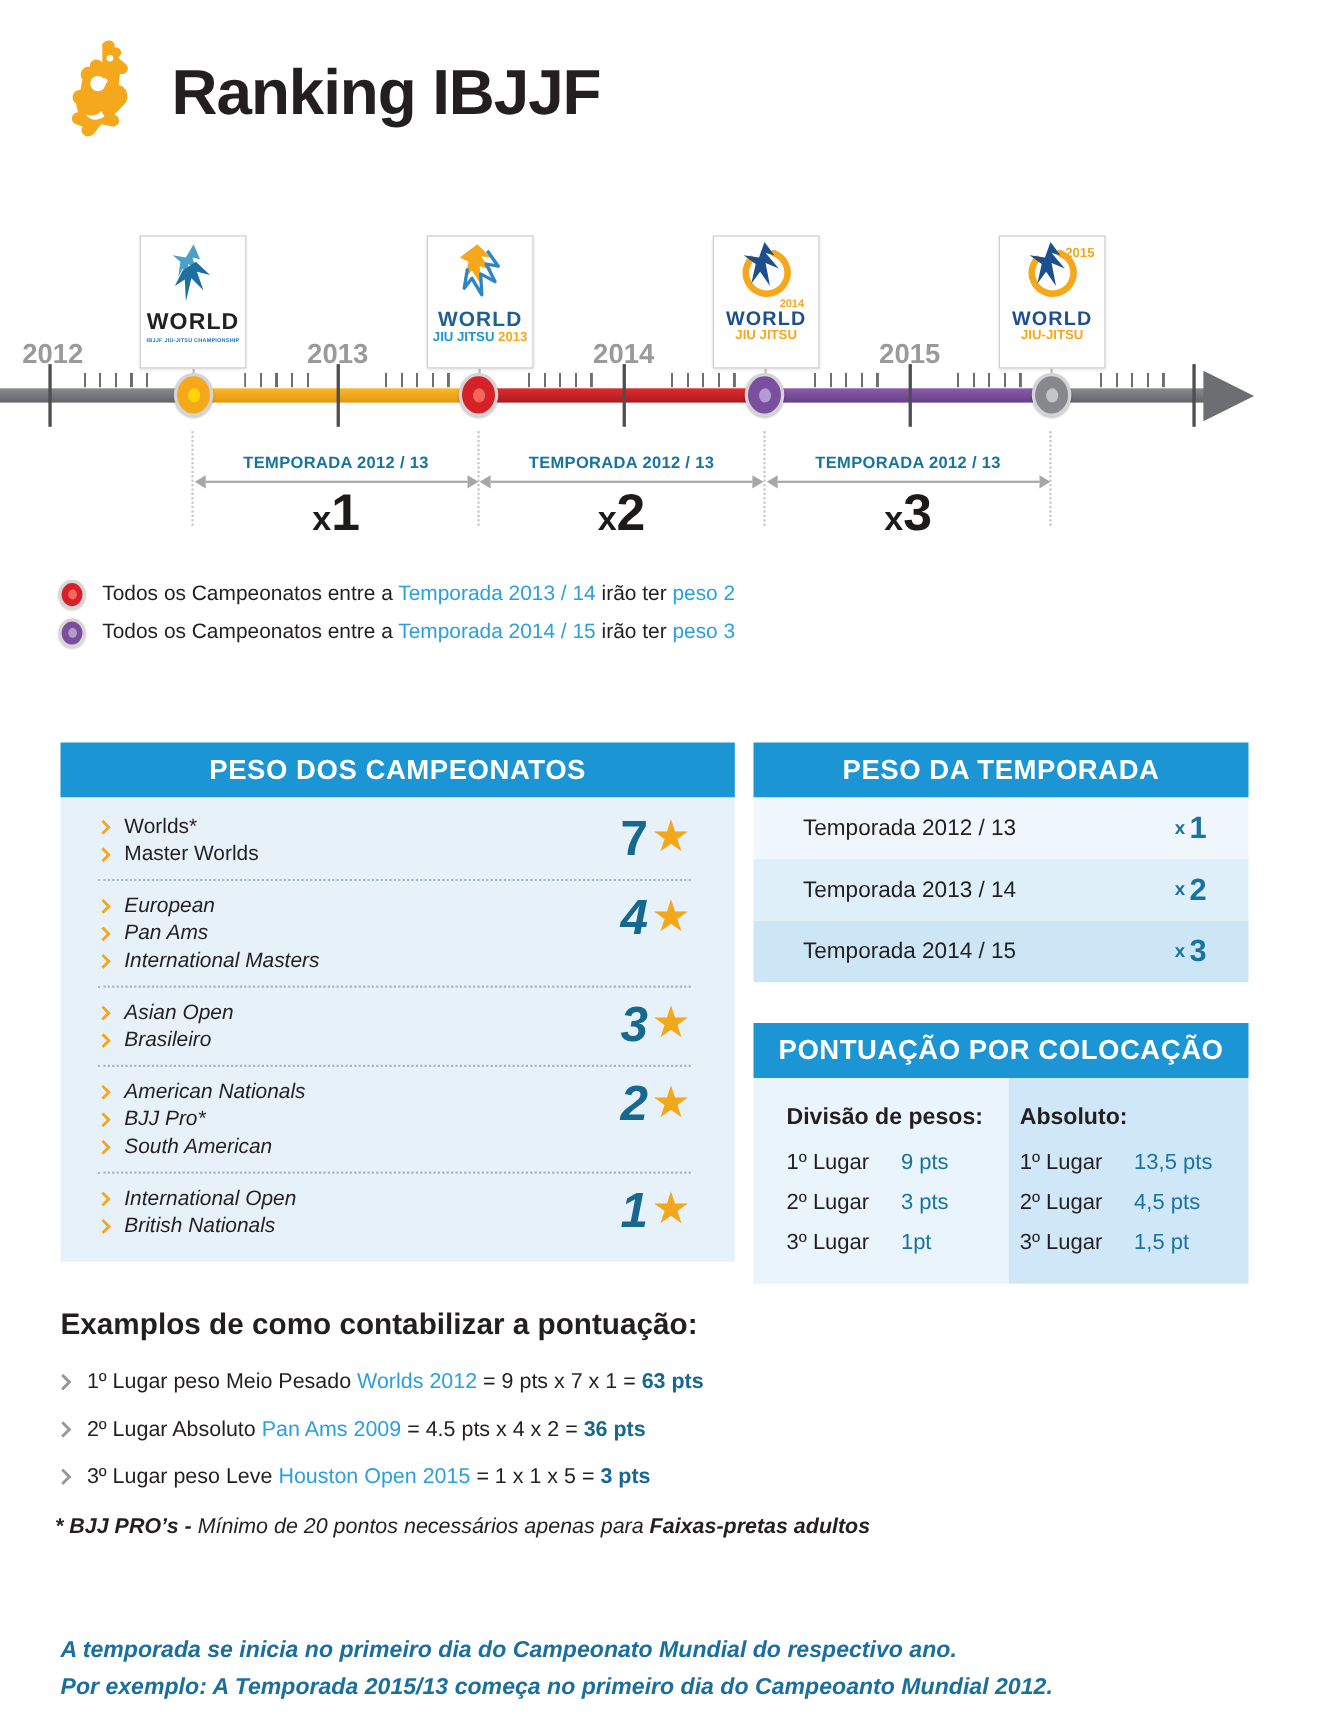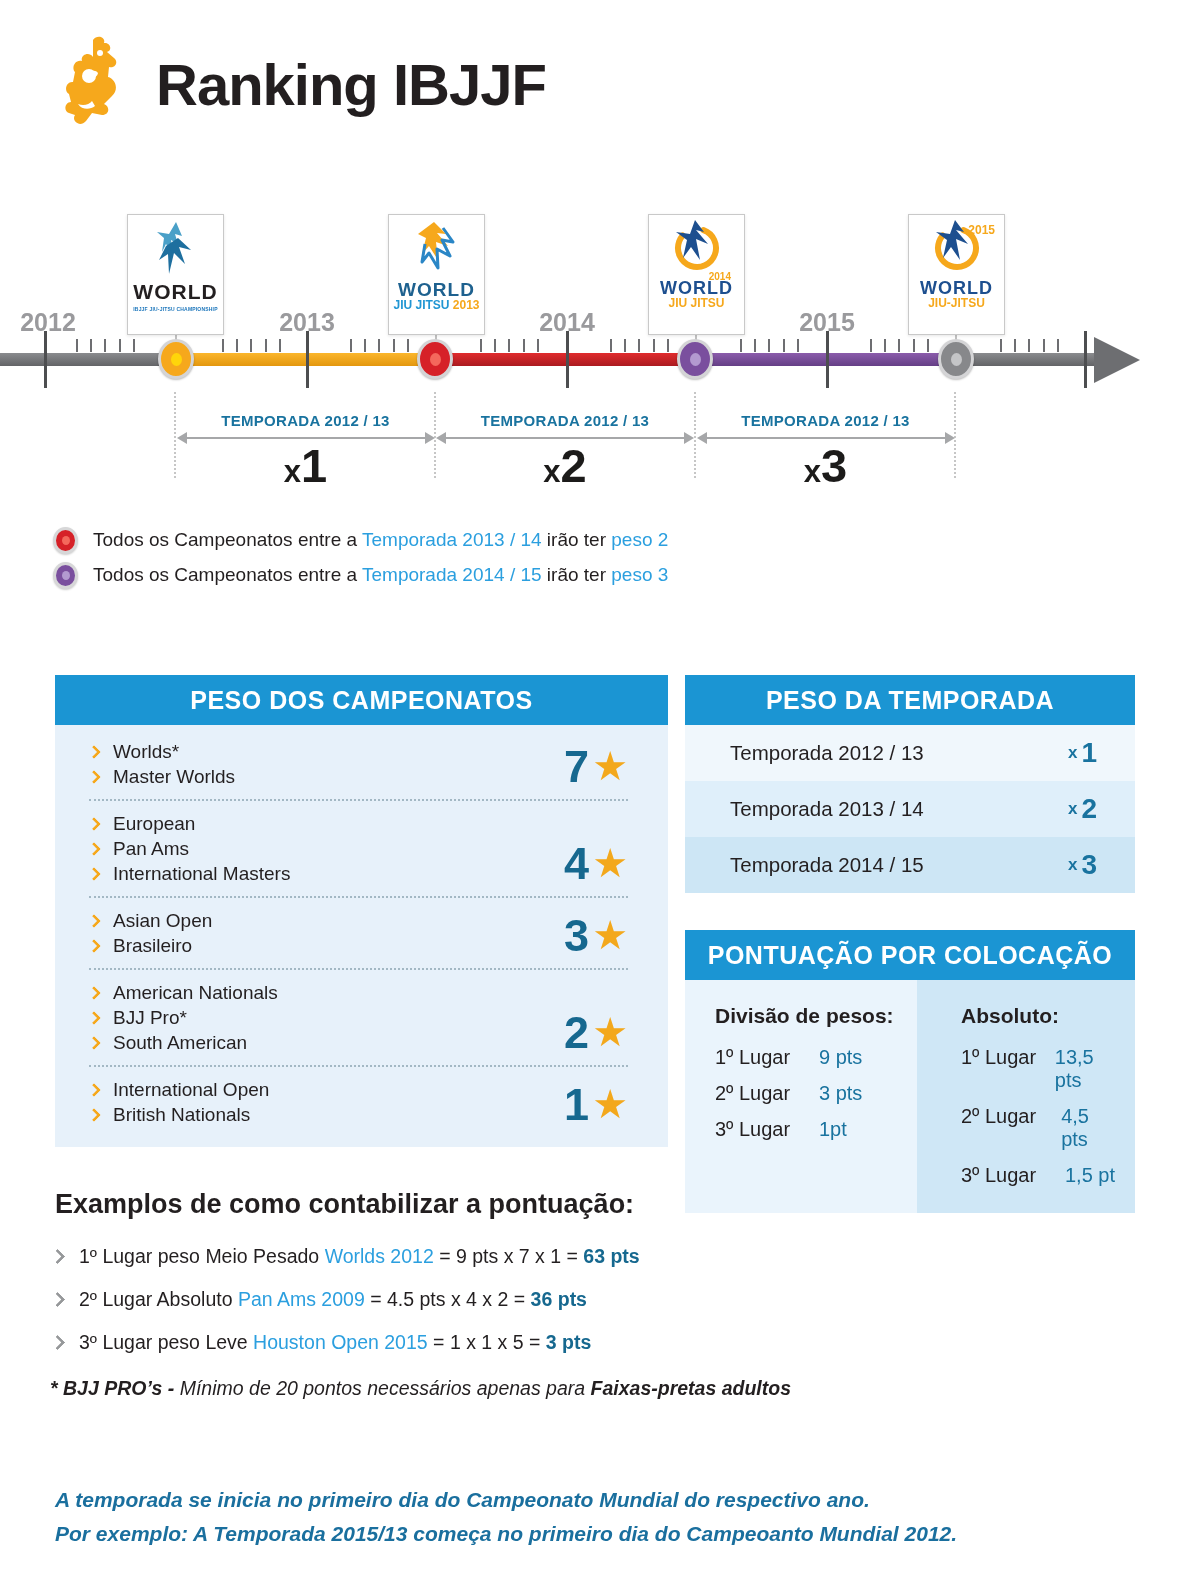--- a/index.html
+++ b/index.html
@@ -70,43 +70,43 @@
   .seg.link{color:#2b9fdf;}
   .seg.result{color:#16688f;font-weight:bold;}
   .seg.b{font-weight:bold;}
 
   
   .panel{position:absolute;}
   .panel-header{background:#1b95d3;color:#fff;font-weight:bold;font-size:25px;height:50px;
     display:flex;align-items:center;justify-content:center;letter-spacing:.5px;}
   .p-left{left:55px;top:675px;width:613px;}
   .pc-body{background:#e7f1fa;padding:4px 40px 10px 34px;}
-  .group{display:flex;align-items:flex-end;justify-content:space-between;padding:10px 0;}
-  .group + .group{border-top:2px dotted #a3b8c4;}
+  .group{display:flex;align-items:flex-start;justify-content:space-between;padding:10px 0;}
+  .group + .group{border-top:2px dotted #a3b8c4;font-style:italic;}
   .item{display:flex;align-items:center;gap:14px;font-size:19px;line-height:25px;}
   .chev{display:inline-block;width:7px;height:7px;border-top:3px solid #f6a81c;border-right:3px solid #f6a81c;
     transform:rotate(45deg);flex:none;border-radius:1px;}
   .chev.gray{border-color:#96989a;width:8px;height:8px;}
   .starval{display:flex;align-items:center;}
   .starval .num{font-size:45px;font-weight:bold;color:#16688f;line-height:45px;}
   .starval .star{font-size:40px;color:#f3a81c;margin-left:3px;line-height:45px;}
 
   .p-r1{left:685px;top:675px;width:450px;}
   .trow{height:56px;display:flex;align-items:center;justify-content:space-between;
     padding:0 38px 0 45px;font-size:20.5px;}
   .trow.r0{background:#f0f7fc;} .trow.r1{background:#dfeffa;} .trow.r2{background:#cde6f5;}
   .trmult{color:#19739f;font-weight:bold;display:flex;align-items:center;}
   .trmult .mx{font-size:17px;margin-right:4px;}
   .trmult .mn{font-size:28px;}
 
   .p-r2{left:685px;top:930px;width:450px;}
   .p2-body{display:flex;}
   .pcol{box-sizing:border-box;padding:24px 16px 26px 30px;}
   .pcol.c0{width:232px;background:#eaf4fc;}
-  .pcol.c1{width:218px;background:#cfe7f6;padding-left:44px;}
+  .pcol.c1{width:218px;background:#cfe7f6;padding-left:10px;}
   .phead{font-size:21px;font-weight:bold;margin-bottom:18px;}
   .prow{display:flex;font-size:20px;margin-top:13px;}
   .plabel{width:104px;}
   .pval{color:#19739f;}
 
   
   .ex-title{position:absolute;left:55px;top:1189px;margin:0;font-size:27px;font-weight:bold;}
   .ex-body{position:absolute;left:52px;top:1243px;width:760px;}
   .exrow{display:flex;align-items:center;gap:16px;margin-bottom:17px;font-size:19.5px;height:26px;}
   .footnotes{position:absolute;left:50px;top:1373px;font-size:19.5px;font-style:italic;line-height:31px;}

